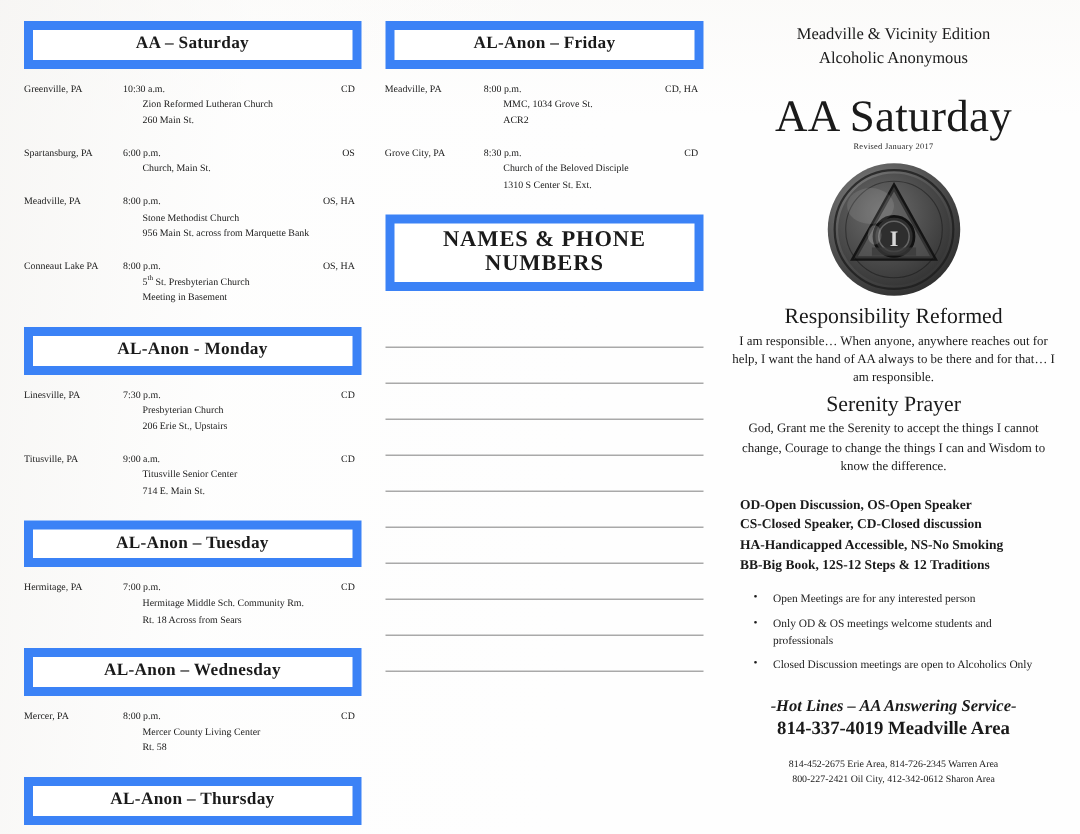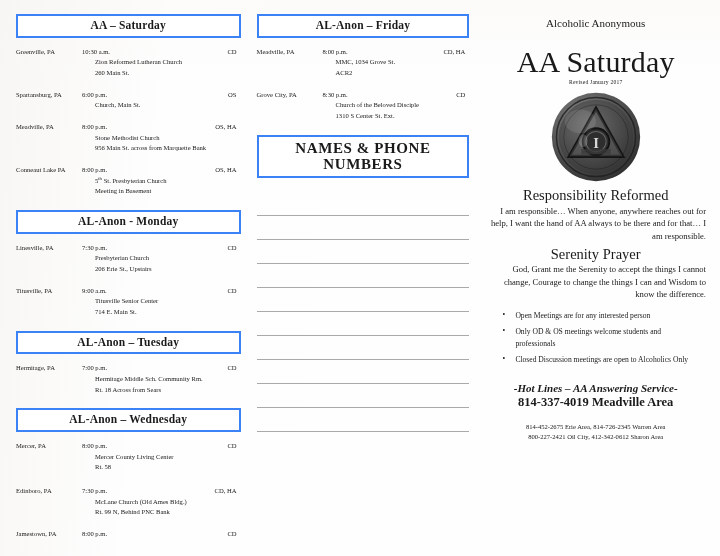--- a/index.html
+++ b/index.html
@@ -34,21 +34,21 @@
   }
   .col {
     box-sizing: border-box;
   }
   .col-left  { width: 244px; padding: 0 6px 0 8px; }
   .col-mid   { width: 236px; padding: 0 8px 0 10px; }
   .col-right { width: 240px; padding: 0 6px 0 8px; }
 
   
   .banner {
-    border: 2px solid #3b82f6;
+    border: 6px solid #3b82f6;
     text-align: center;
     font-weight: bold;
     font-size: 11.5px;
     letter-spacing: .2px;
     padding: 3px 0 4px 0;
     margin: 0 0 9px 0;
     background: #fff;
     line-height: 1.1;
   }
   .banner.names {
@@ -127,21 +127,21 @@
   }
   .medallion { display: block; }
 
   .sec-head {
     text-align: center;
     font-size: 14.5px;
     line-height: 1.15;
     margin: 4px 0 1px 0;
   }
   .sec-body {
-    text-align: right;
+    text-align: center;
     font-size: 8.6px;
     line-height: 1.42;
     margin: 0;
   }
   .legend {
     margin: 14px 0 0 0;
     font-size: 9px;
     font-weight: bold;
     line-height: 1.48;
     text-align: left;
@@ -301,20 +301,21 @@
               <span class="e-code">CD</span>
             </div>
             <div class="e-lines">
               <div class="e-line">Mercer County Living Center</div>
               <div class="e-line">Rt. 58</div>
             </div>
           </div>
         </div>
       </div>
       <div class="group">
+        <div class="banner">AL-Anon – Thursday</div>
         <div class="entry">
           <div class="e-city">Edinboro, PA</div>
           <div class="e-body">
             <div class="e-top">
               <span class="e-time">7:30 p.m.</span>
               <span class="e-code">CD, HA</span>
             </div>
             <div class="e-lines">
               <div class="e-line">McLane Church (Old Ames Bldg.)</div>
               <div class="e-line">Rt. 99 N, Behind PNC Bank</div>
@@ -374,20 +375,21 @@
         <div class="rule"></div>
         <div class="rule"></div>
         <div class="rule"></div>
         <div class="rule"></div>
       </div>
   </div>
 
   <div class="col col-right">
 
     <div class="edition">
+      <div>Meadville &amp; Vicinity Edition</div>
       <div>Alcoholic Anonymous</div>
     </div>
 
     <div class="bigtitle">AA Saturday</div>
     <div class="revised">Revised January 2017</div>
 
     <div class="medallion-wrap">
       <svg class="medallion" width="92" height="92" viewBox="0 0 100 100">
         <defs>
           <radialGradient id="coin" cx="38%" cy="33%" r="78%">
@@ -418,20 +420,26 @@
         <ellipse cx="36" cy="54" rx="5" ry="7" fill="#ffffff" opacity=".18"></ellipse>
       </svg>
     </div>
 
     <div class="sec-head">Responsibility Reformed</div>
     <div class="sec-body">I am responsible… When anyone, anywhere reaches out for help, I want the hand of AA always to be there and for that… I am responsible.</div>
 
     <div class="sec-head">Serenity Prayer</div>
     <div class="sec-body">God, Grant me the Serenity to accept the things I cannot change,  Courage to change the things I can and Wisdom to know the difference.</div>
 
+    <div class="legend" id="legend">
+        <div>OD-Open Discussion,  OS-Open Speaker</div>
+        <div>CS-Closed Speaker,  CD-Closed discussion</div>
+        <div>HA-Handicapped Accessible,  NS-No Smoking</div>
+        <div>BB-Big Book,  12S-12 Steps &amp; 12 Traditions</div>
+      </div>
 
     <ul class="bullets" id="bullets">
         <li><span class="bdot">•</span><span>Open Meetings are for any interested person</span></li>
         <li><span class="bdot">•</span><span>Only OD &amp; OS meetings welcome students and professionals</span></li>
         <li><span class="bdot">•</span><span>Closed Discussion meetings are open to Alcoholics Only</span></li>
       </ul>
 
     <div class="hot">-Hot Lines – AA Answering Service-</div>
     <div class="hotnum">814-337-4019 Meadville Area</div>
     <div class="hotsmall">

